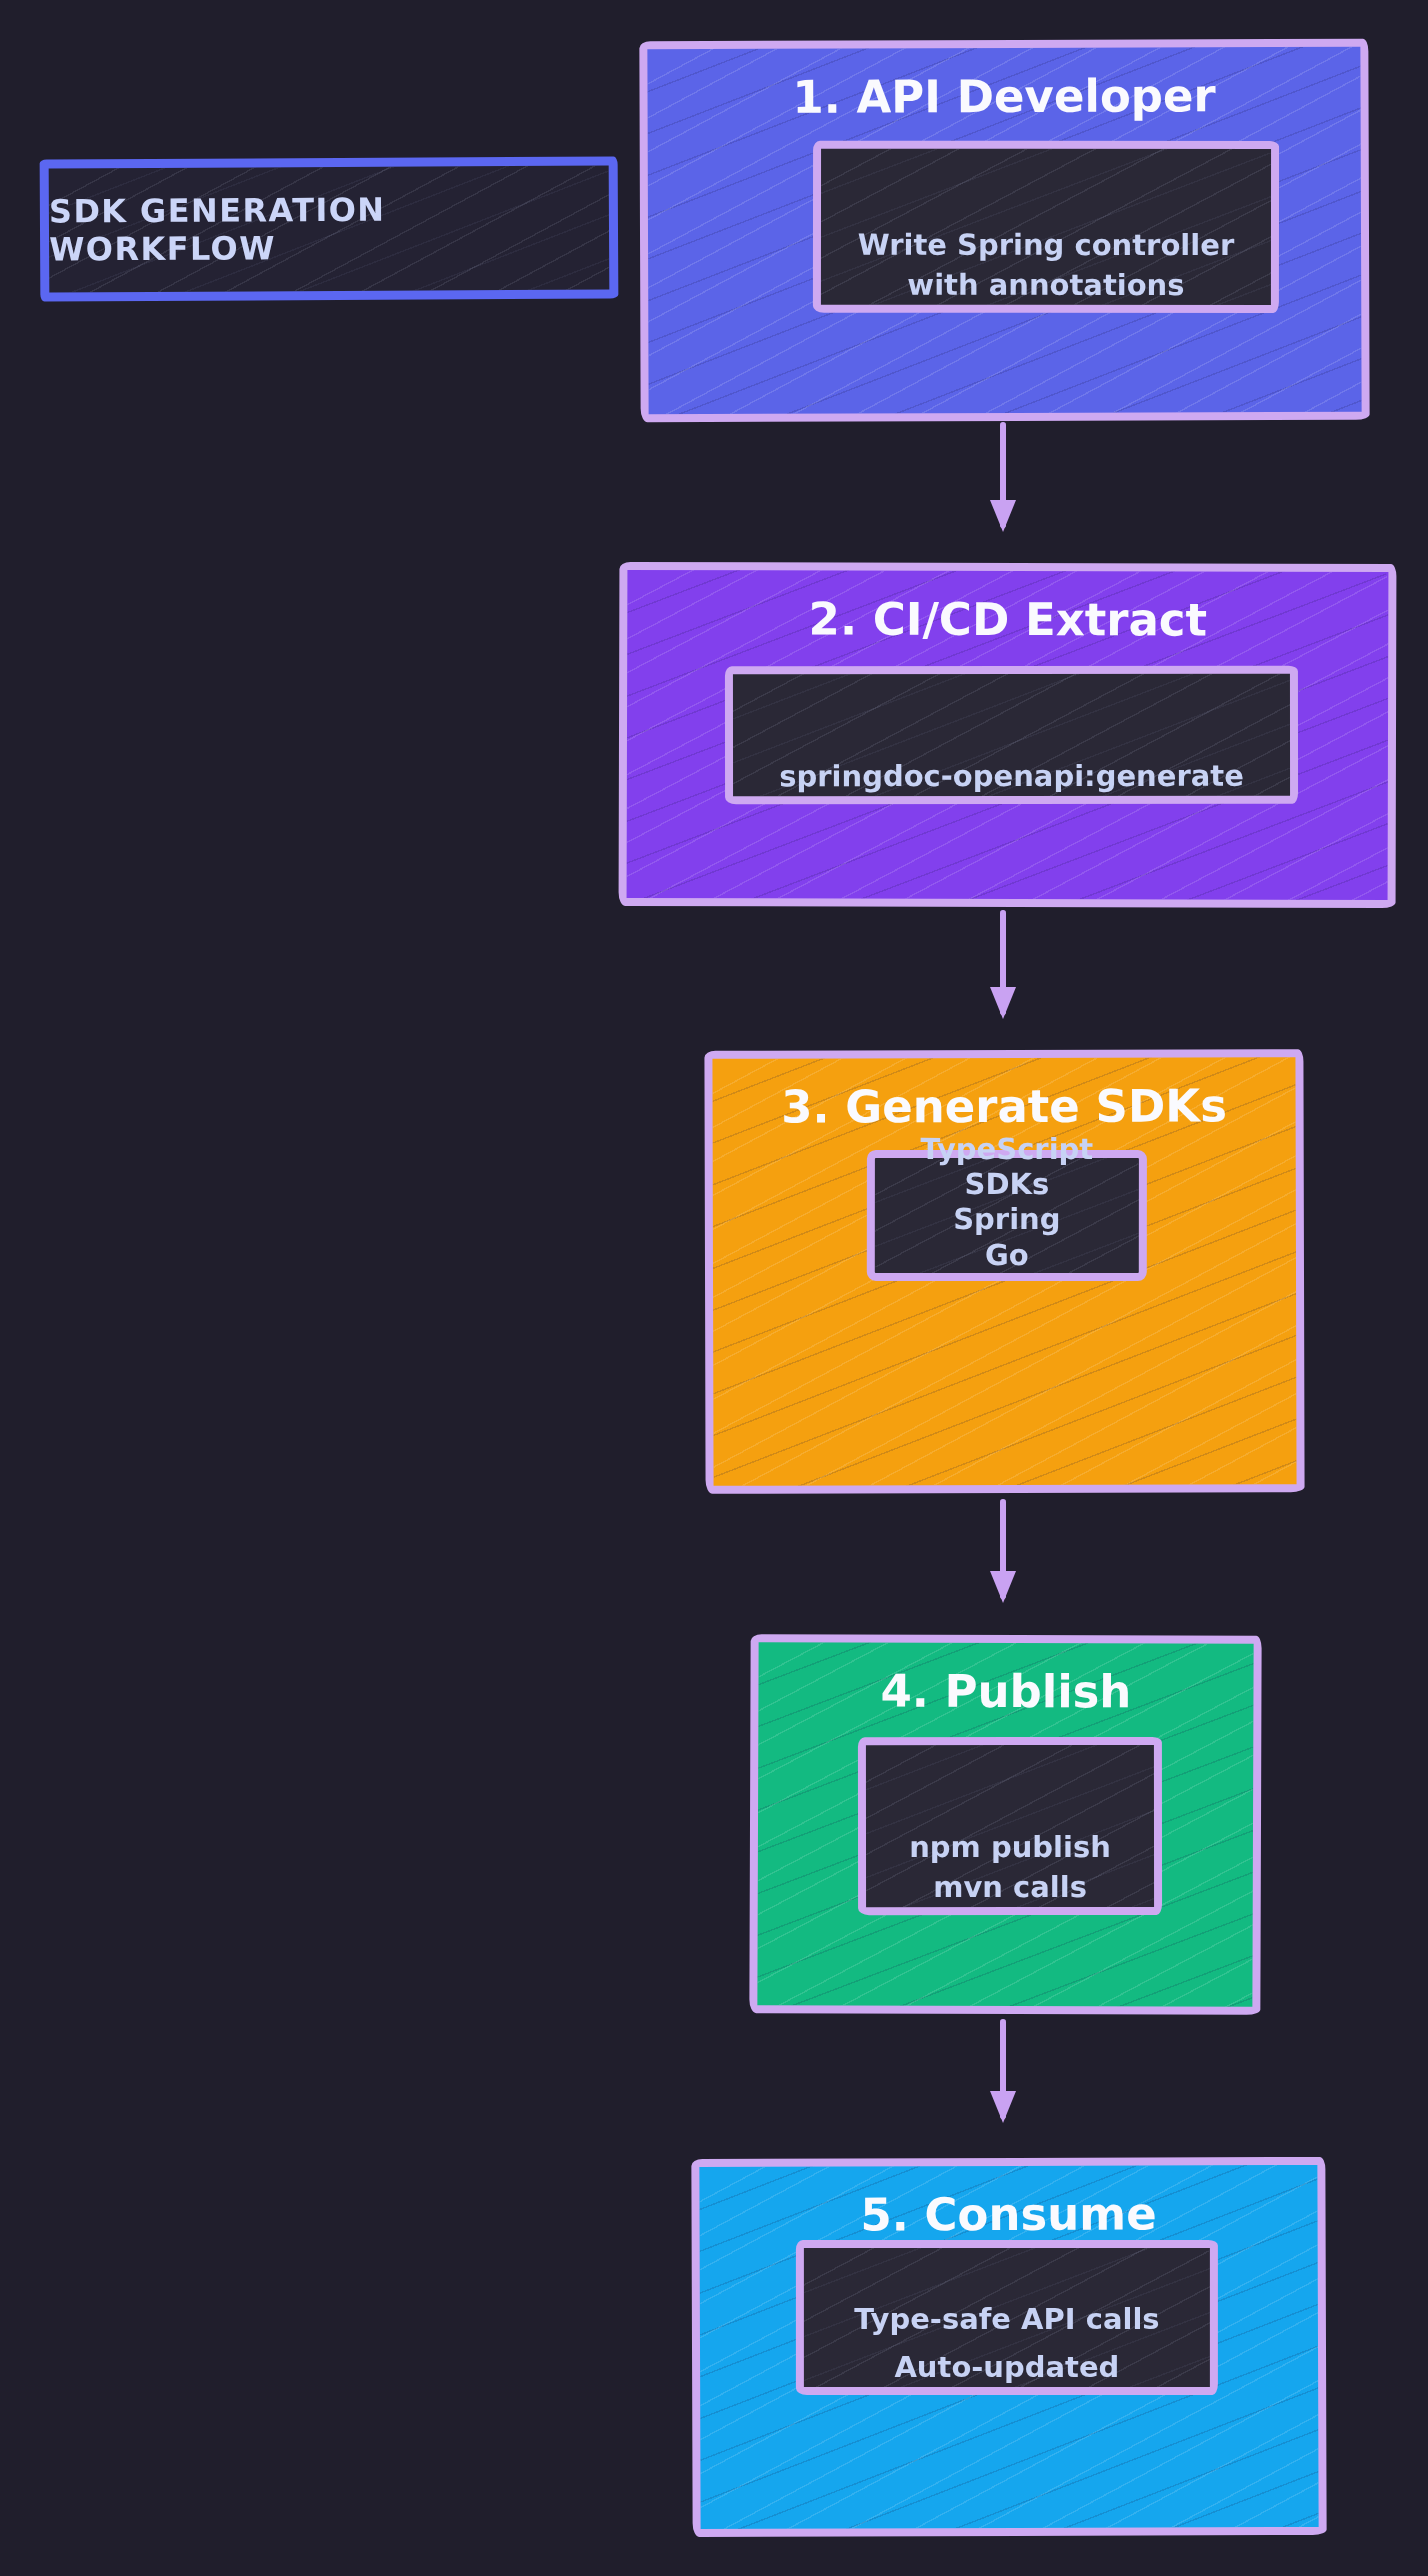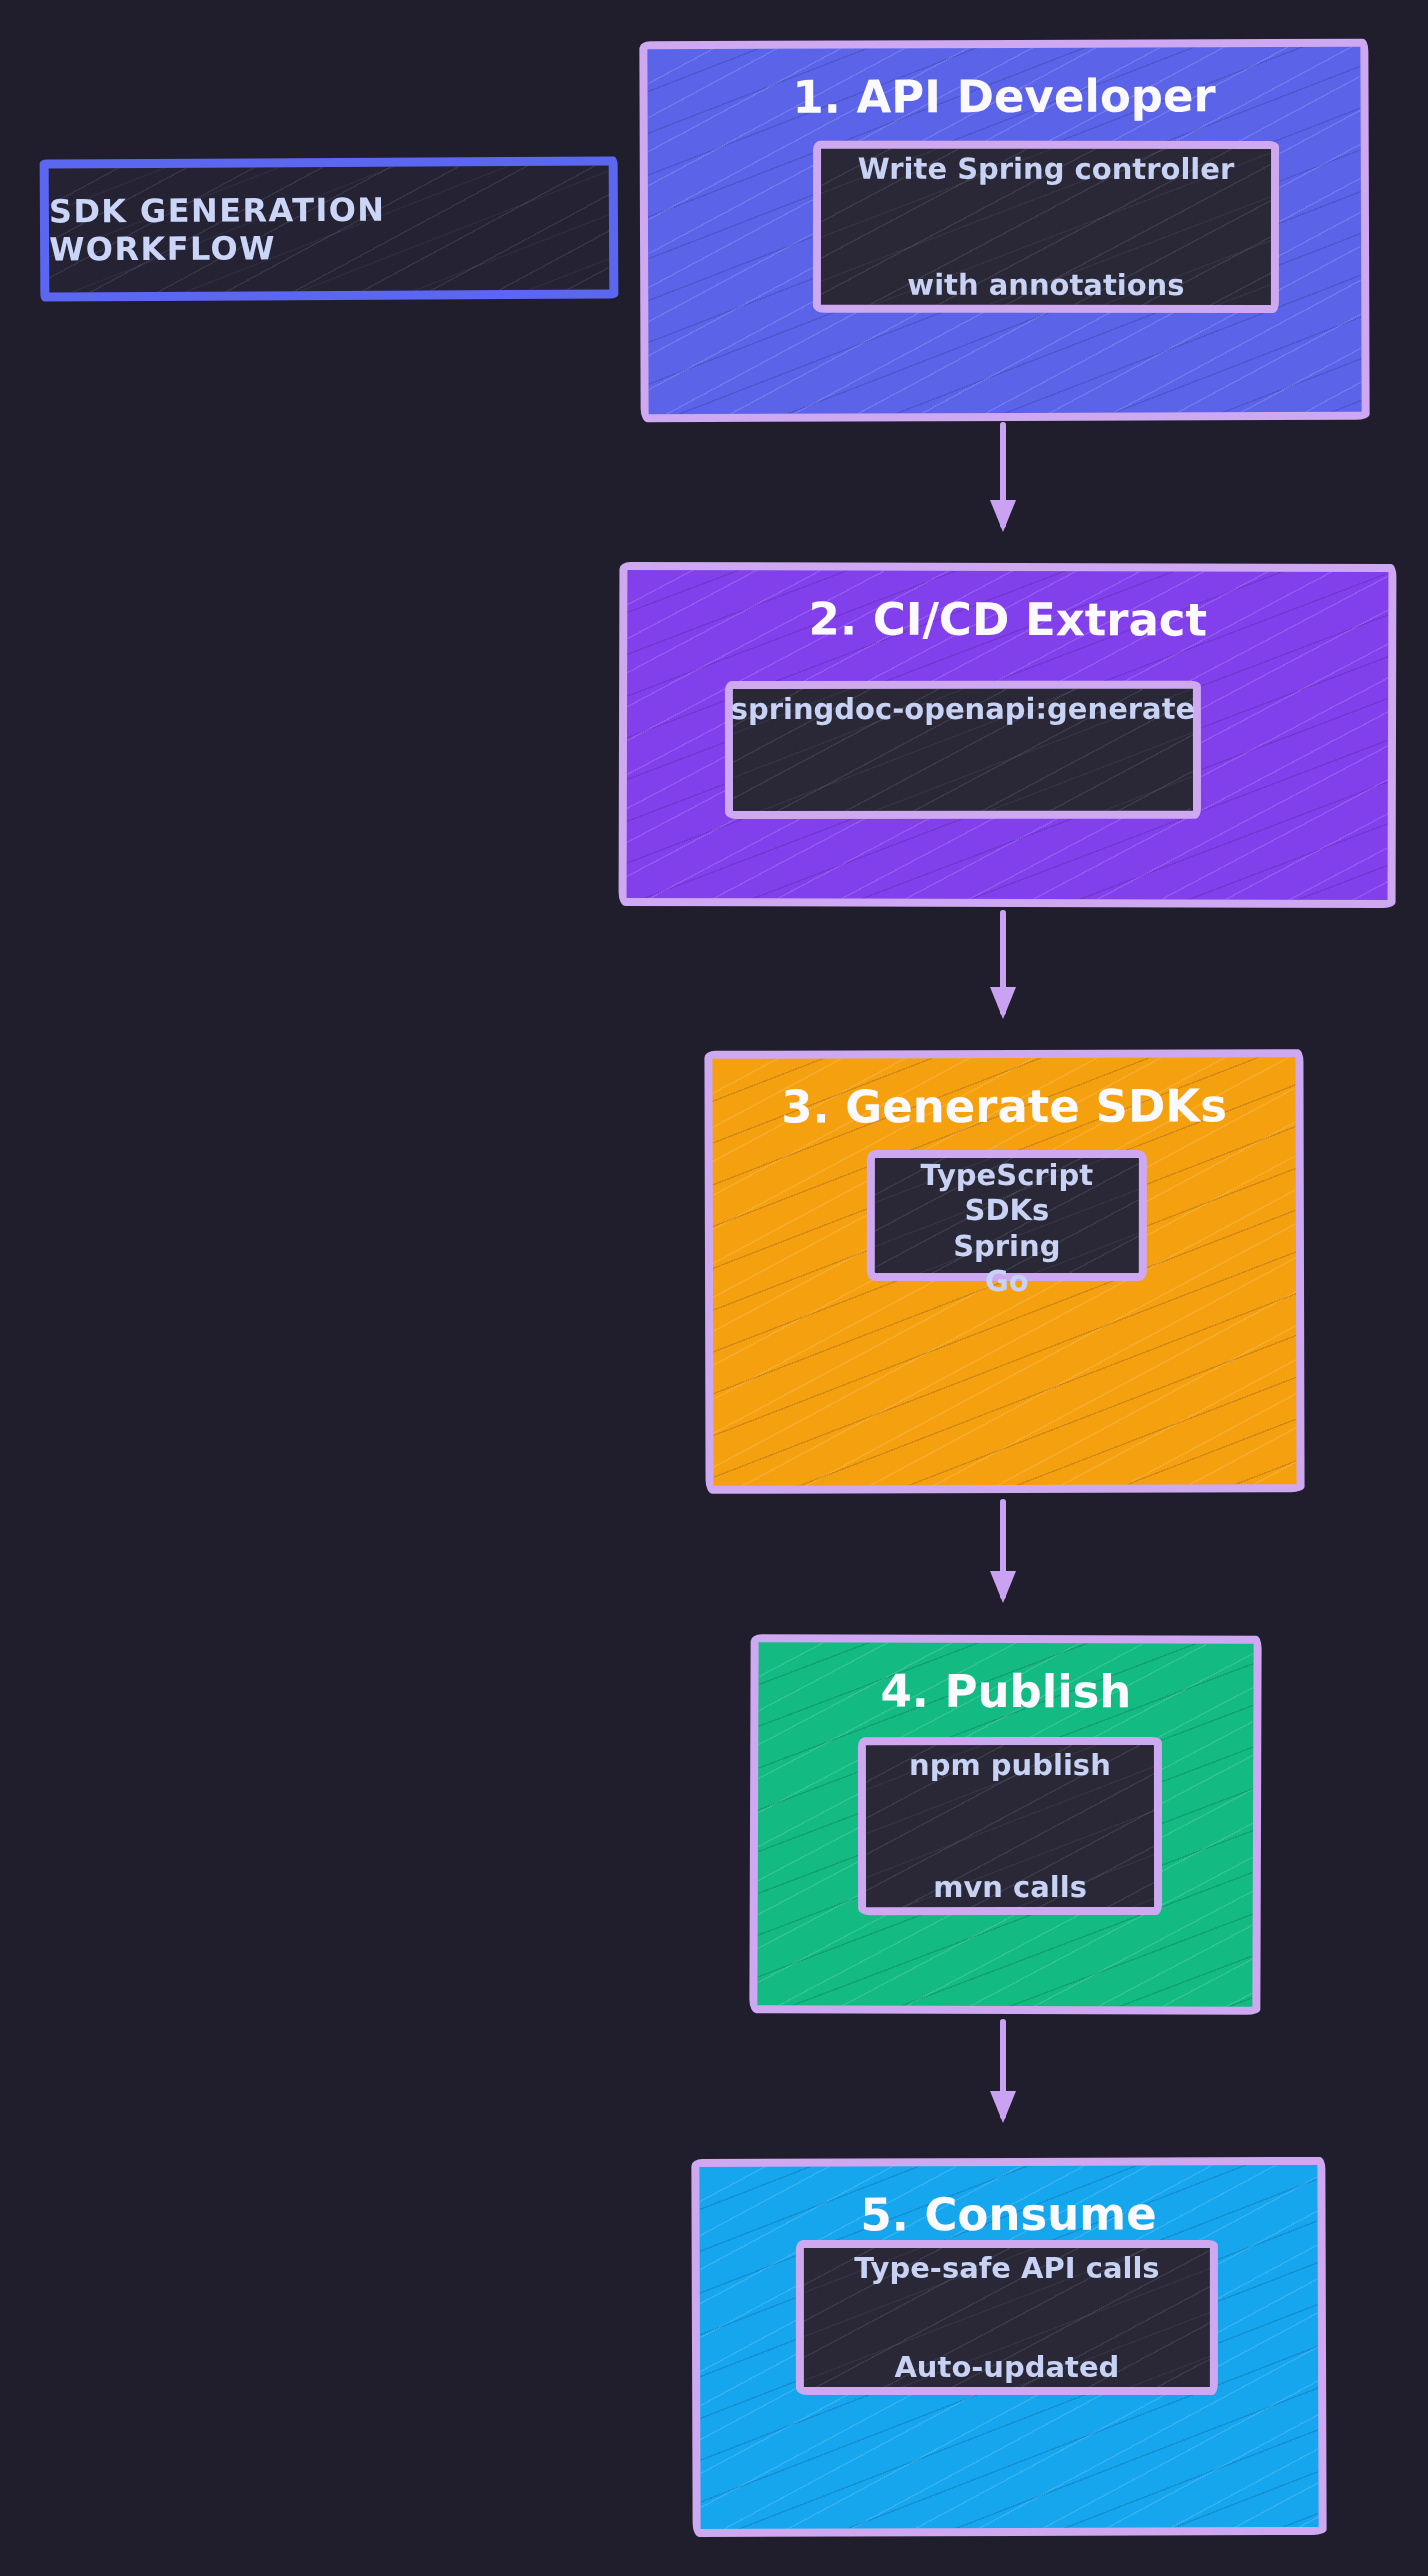--- a/index.html
+++ b/index.html
@@ -55,31 +55,31 @@
   .step .heading{
     position:relative;z-index:1;
     text-align:center;color:var(--heading-text);
     font-size:45px;font-weight:bold;line-height:1.25;
   }
   .inner-box{
     position:absolute;
     border:8.3px solid var(--border-lavender);
     background:var(--inner-fill);
     border-radius:6.9px 9.6px 5.5px 11px / 9.6px 5.5px 11px 6.9px;
-    display:flex;flex-direction:column;align-items:center;justify-content:space-between;
+    display:flex;flex-direction:column;align-items:center;justify-content:flex-end;
   }
   .inner-box .detail-line{
     position:relative;z-index:1;
     color:var(--inner-text);font-size:29px;font-weight:bold;line-height:1.38;
     text-align:center;white-space:nowrap;
   }
   .step-1{left:640px;top:40px;width:729px;height:381px;transform:rotate(-0.2deg);}
   .inner-1{left:165px;top:93px;width:466px;height:172px;transform:rotate(0.25deg);}
   .step-2{left:619px;top:563px;width:777px;height:344px;transform:rotate(0.15deg);}
-  .inner-2{left:98px;top:110px;width:476px;height:138px;transform:rotate(-0.2deg);}
+  .inner-2{left:98px;top:95px;width:573px;height:138px;transform:rotate(-0.2deg);}
   .step-3{left:705px;top:1050px;width:599px;height:443px;transform:rotate(-0.15deg);}
   .inner-3{left:154px;top:92px;width:280px;height:131px;transform:rotate(0.2deg);border-radius:9px;}
   .step-3 .detail-line{line-height:1.22;}
   .step-4{left:750px;top:1635px;width:511px;height:379px;transform:rotate(0.2deg);}
   .inner-4{left:100px;top:94px;width:304px;height:178px;transform:rotate(-0.25deg);}
   .step-5{left:692px;top:2158px;width:634px;height:378px;transform:rotate(-0.2deg);}
   .inner-5{left:96px;top:74px;width:422px;height:155px;transform:rotate(0.2deg);gap:8px;}
   
   .flow-arrow{position:absolute;width:5.5px;background:var(--arrow);border-radius:2.8px;}
   .flow-arrow::after{

